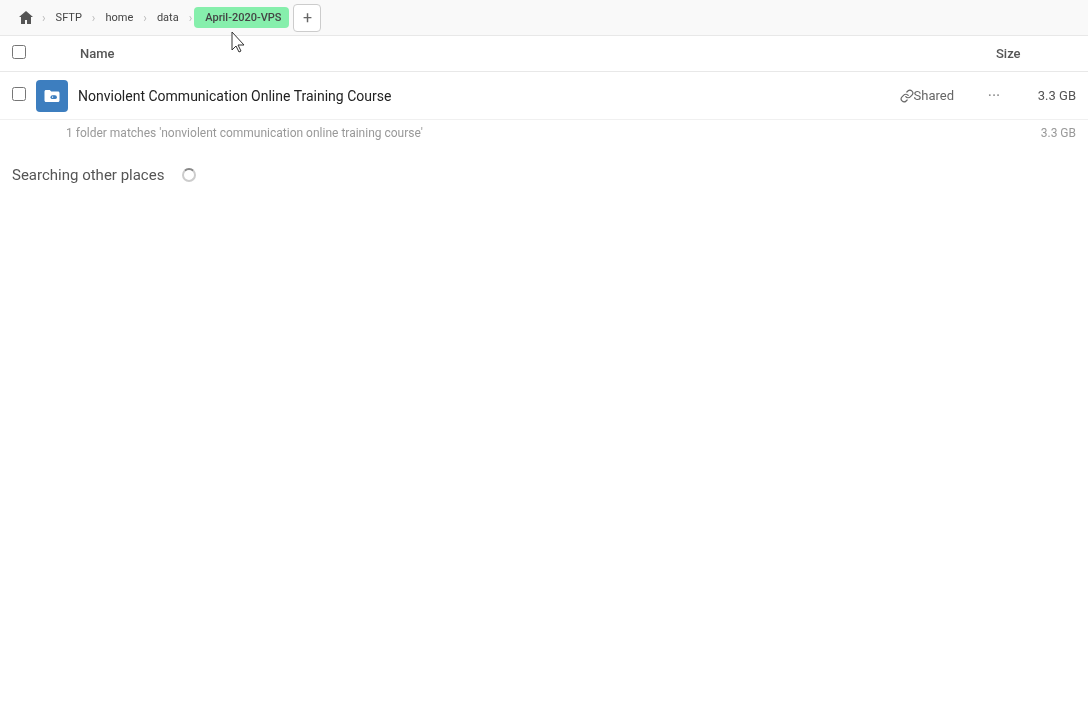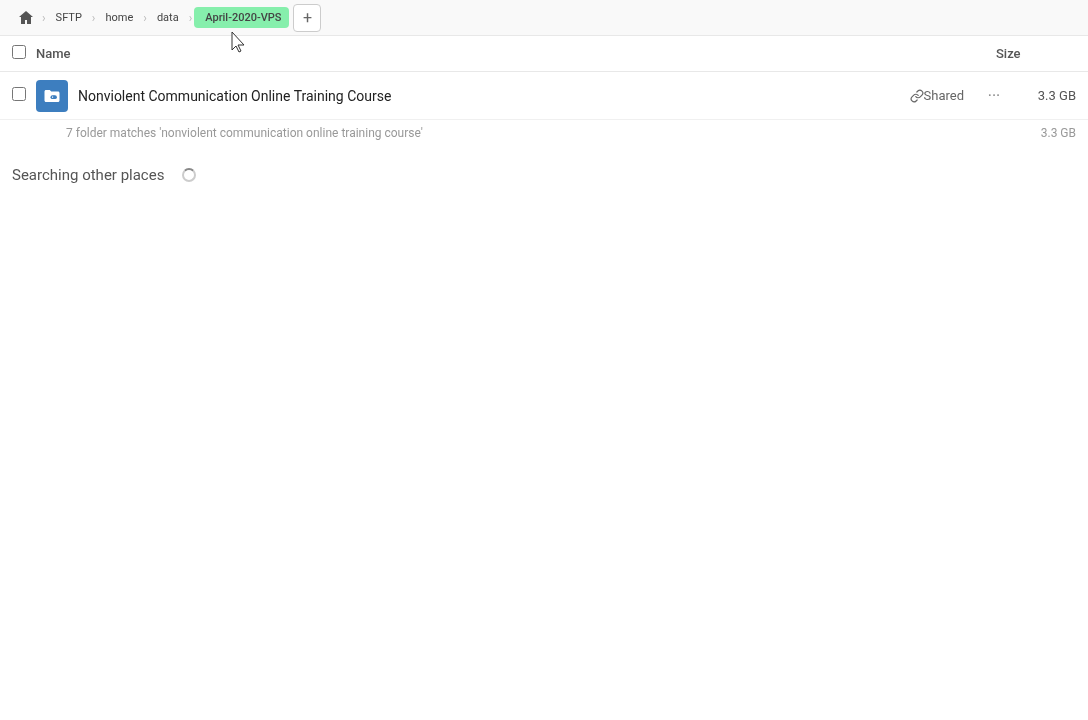--- a/index.html
+++ b/index.html
@@ -82,20 +82,21 @@
     }
 
     
     .column-header {
       display: flex;
       align-items: center;
       padding: 6px 12px;
       border-bottom: 1px solid #e8e8e8;
       background: #fff;
       height: 36px;
+      gap: 44px;
     }
 
     .col-checkbox {
       width: 24px;
       flex-shrink: 0;
     }
 
     .col-name {
       flex: 1;
       font-size: 13px;
@@ -148,21 +149,21 @@
       flex: 1;
       font-size: 14px;
       color: #222;
     }
 
     .file-shared {
       display: flex;
       align-items: center;
       color: #666;
       font-size: 13px;
-      margin-right: 16px;
+      margin-right: 26px;
     }
 
     .file-shared svg {
       width: 14px;
       height: 14px;
       stroke: #666;
       fill: none;
     }
 
     .file-more {
@@ -294,21 +295,21 @@
   </div>
 
   <div class="file-more">
     <span>···</span>
   </div>
 
   <div class="file-size">3.3 GB</div>
 </div>
 
 <div class="summary-row">
-  <div class="summary-text">7 folder matches 'nonviolent communication online training course'</div>
+  <div class="summary-text">1 folder matches 'nonviolent communication online training course'</div>
   <div class="summary-size">3.3 GB</div>
 </div>
 
 <div class="searching-section">
   <div class="searching-label">
     <span>Searching other places</span>
     <span class="spinner"></span>
   </div>
 </div>
 

